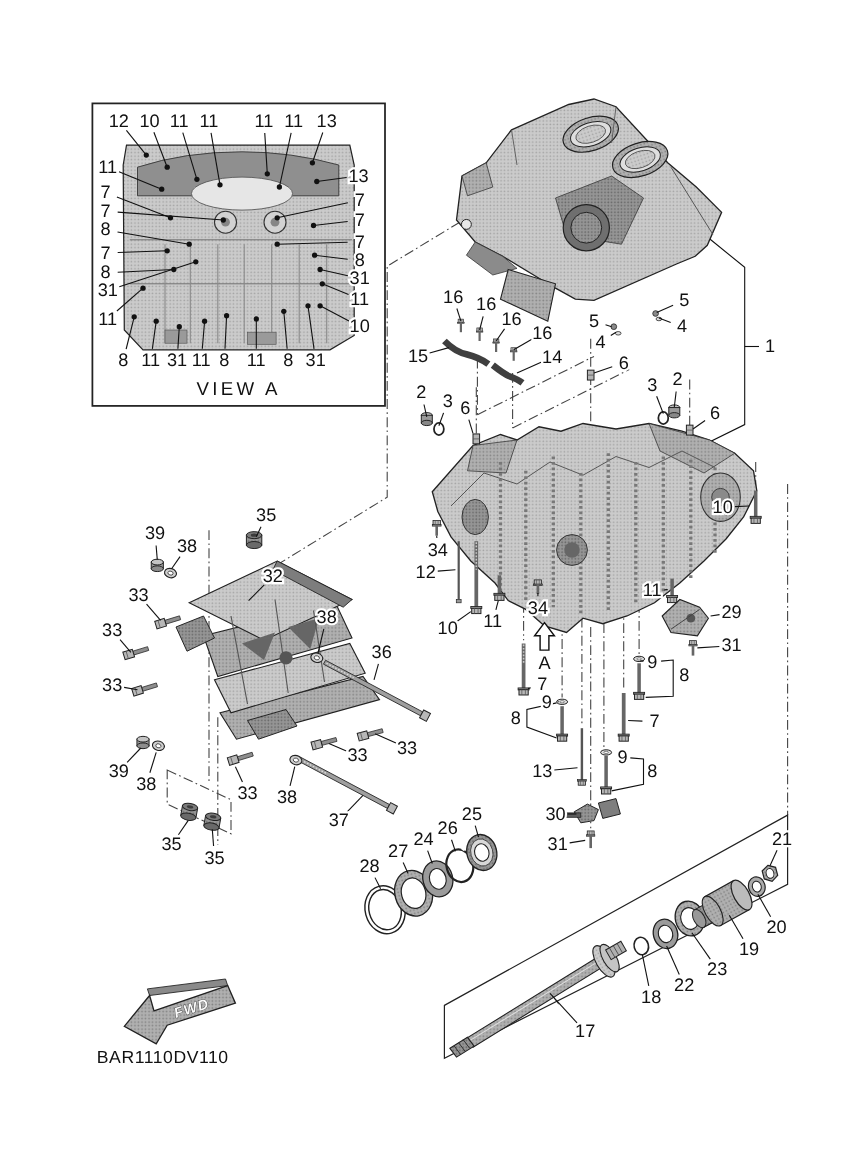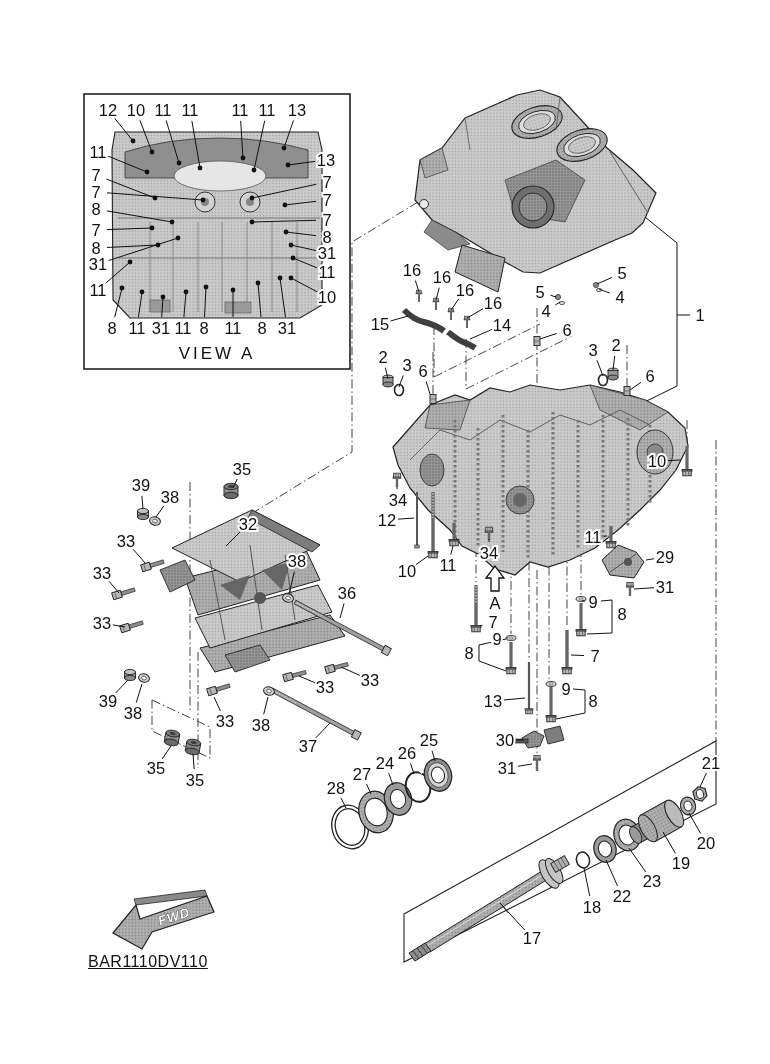--- a/index.html
+++ b/index.html
@@ -6,21 +6,21 @@
   .stage{position:relative;width:770px;height:1064px;background:#fff;overflow:hidden;
          font-family:"Liberation Sans",sans-serif;}
   svg{position:absolute;left:0;top:0;}
   .callout{font:16.5px "Liberation Sans",sans-serif;fill:#111;text-anchor:middle;
            dominant-baseline:central;paint-order:stroke;stroke:#fff;stroke-width:4px;}
   .caption{font:17px "Liberation Sans",sans-serif;letter-spacing:3px;fill:#111;text-anchor:middle;}
   .fwd{font:italic bold 13px "Liberation Sans",sans-serif;fill:#fafafa;stroke:#1a1a1a;
        stroke-width:.6px;paint-order:stroke;letter-spacing:1px;text-anchor:middle;}
   .leader{stroke:#111;stroke-width:1;}
   .dot{fill:#111;}
-  .code{position:absolute;left:88px;top:953px;font-size:16px;color:#111;letter-spacing:.5px;text-decoration:underline;}
+  .code{position:absolute;left:88px;top:953px;font-size:16px;color:#111;letter-spacing:.5px;}
 </style>
 </head>
 <body>
 
 <div class="stage">
 <svg id="art" width="770" height="1064" viewBox="0 0 770 1064">
   <defs>
     <pattern id="ht1" width="3.2" height="3.2" patternUnits="userSpaceOnUse">
       <rect width="3.2" height="3.2" fill="#cbcbcb"></rect>
           <circle cx="1.1" cy="1.1" r=".75" fill="#a2a2a2"></circle>

